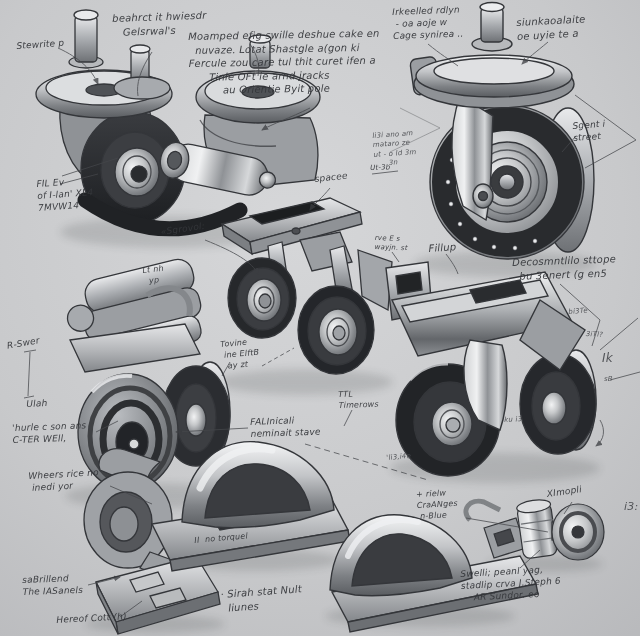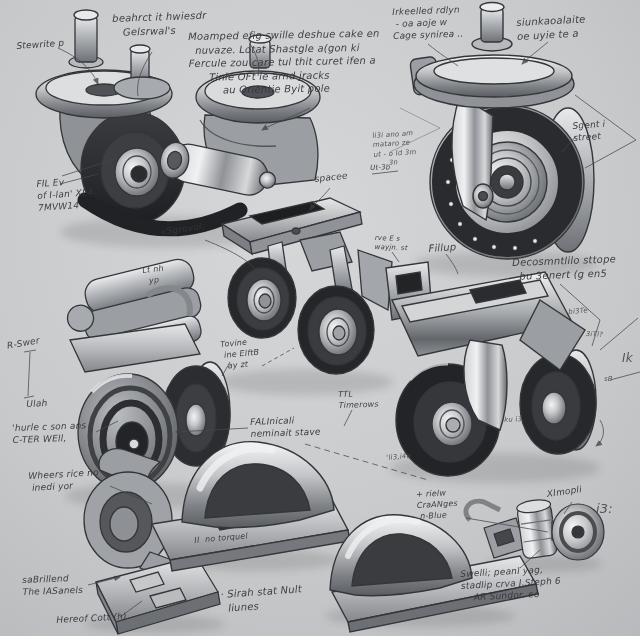--- a/index.html
+++ b/index.html
@@ -372,25 +372,25 @@
 Timerows</div>
       <div class="ann" style="left: 250px; top: 416px; font-size: 9px; transform: rotate(-2deg); color: rgb(53, 55, 59);">FALInicali
 neminait stave</div>
       <div class="ann" style="left: 194px; top: 536px; font-size: 8px; transform: rotate(-5deg); color: rgb(53, 55, 59);">II  no torquel</div>
       <div class="ann" style="left: 220px; top: 588px; font-size: 10px; transform: rotate(-4deg); color: rgb(53, 55, 59);">· Sirah stat Nult
   liunes</div>
       <div class="ann" style="left: 460px; top: 568px; font-size: 9px; transform: rotate(-3deg); color: rgb(53, 55, 59);">Swelli; peanl yag,
 stadlip crva J.Steph 6
     AR Sundor. eo</div>
       <div class="ann" style="left: 546px; top: 488px; font-size: 9px; transform: rotate(-8deg); color: rgb(53, 55, 59);">XImopli</div>
-      <div class="ann" style="left: 596px; top: 500px; font-size: 13px; transform: rotate(0deg); color: rgb(76, 78, 82);">i3:</div>
+      <div class="ann" style="left: 624px; top: 500px; font-size: 11px; transform: rotate(0deg); color: rgb(76, 78, 82);">i3:</div>
       <div class="ann" style="left: 416px; top: 490px; font-size: 8px; transform: rotate(-3deg); color: rgb(53, 55, 59);">+ rielw
 CraANges
  n-Blue</div>
       <div class="ann" style="left: 568px; top: 308px; font-size: 7px; transform: rotate(-5deg); color: rgb(76, 78, 82);">bi3Te</div>
       <div class="ann" style="left: 586px; top: 330px; font-size: 7px; transform: rotate(3deg); color: rgb(76, 78, 82);">3iTl?</div>
-      <div class="ann" style="left: 602px; top: 350px; font-size: 12px; transform: rotate(0deg); color: rgb(76, 78, 82); margin-left: 20px;">Ik</div>
+      <div class="ann" style="left: 602px; top: 350px; font-size: 12px; transform: rotate(0deg); color: rgb(76, 78, 82);">Ik</div>
       <div class="ann" style="left: 604px; top: 375px; font-size: 7px; transform: rotate(0deg); color: rgb(76, 78, 82);">sB</div>
       <div class="ann" style="left: 504px; top: 416px; font-size: 7px; transform: rotate(-3deg); color: rgb(76, 78, 82);">ku i3</div>
       <div class="ann" style="left: 386px; top: 454px; font-size: 7px; transform: rotate(-5deg); color: rgb(76, 78, 82);">'li3,i4e</div>
     </div>
 
 </div>
 
 </body></html>

